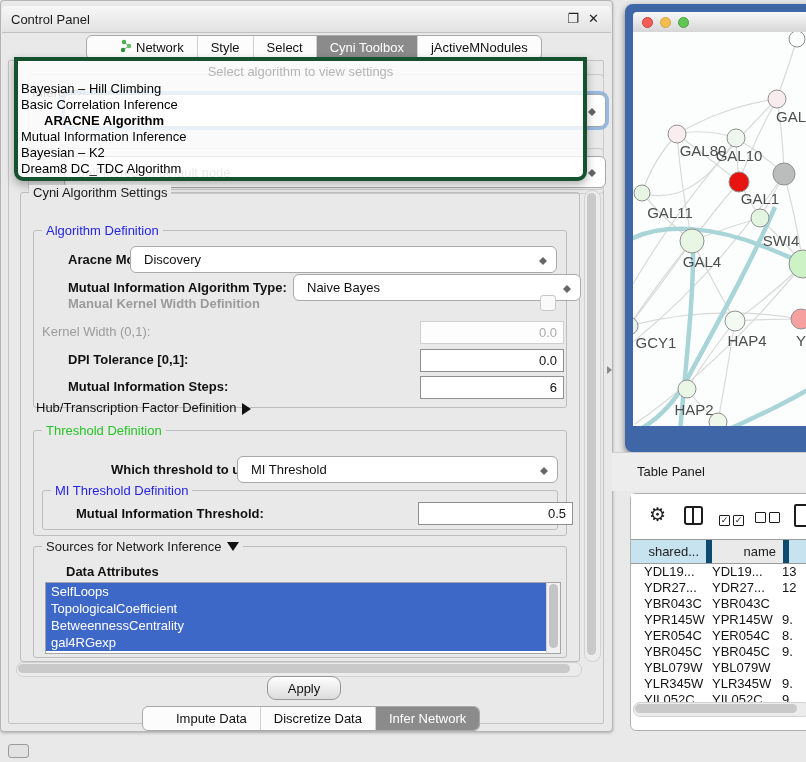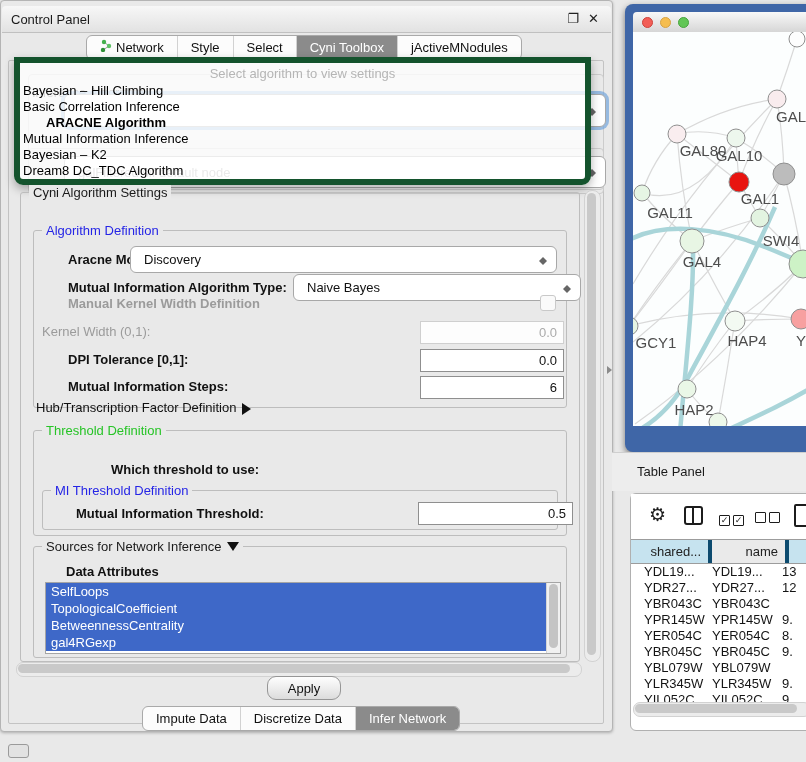--- a/index.html
+++ b/index.html
@@ -12,21 +12,21 @@
              border-radius:4px;box-shadow:0 1px 3px rgba(0,0,0,.25);}
   .cp-titlebar{left:1px;top:5px;width:609px;height:26px;border-bottom:1px solid #c0c0c0;
                background:linear-gradient(#f7f7f7,#e2e2e2);border-radius:4px 4px 0 0;}
   .cp-title{position:absolute;left:9px;top:6px;font-size:13px;color:#1a1a1a;}
   .win-btn{position:absolute;top:5px;font-size:13px;color:#222;cursor:default;}
   .cp-float{right:32px;}
   .cp-close{right:12px;font-weight:bold;}
 
   
   .tabstrip{display:inline-flex;background:#fcfcfc;border:1px solid #a9a9a9;border-radius:6px;
-            overflow:hidden;height:23px;}
+            overflow:hidden;height:23px;padding-left:20px;}
   .tab{padding:0 13px;line-height:23px;font-size:13px;color:#111;white-space:nowrap;
        border-left:1px solid #d2d2d2;display:flex;align-items:center;gap:4px;}
   .tab:first-child{border-left:none;}
   .tab.selected{background:#8b8b8b;color:#fff;}
   #top-tabs{left:86px;top:35px;}
   #bottom-tabs{left:142px;top:706px;}
 
   .cp-content{left:8px;top:60px;width:594px;height:662px;border:1px solid #c3c3c3;
               background:#e9e9e9;border-radius:2px;}
 
@@ -36,21 +36,21 @@
   .combo{background:#fff;border:1px solid #a8a8a8;border-radius:6px;}
   .combo .val{position:absolute;left:13px;top:0;bottom:0;display:flex;align-items:center;font-size:13px;color:#111;}
   .spin{position:absolute;right:9px;top:50%;width:8px;height:0;}
   .spin::before{content:"";position:absolute;left:0;top:-7px;border:4px solid transparent;border-bottom:4px solid #666;}
   .spin::after{content:"";position:absolute;left:0;top:1px;border:4px solid transparent;border-top:4px solid #666;}
   .ghost-combo1{box-shadow:0 0 0 3px rgba(115,165,220,.7);}
   .ghost-combo2 .val{color:#9a9a9a;}
 
   
   .dd-popup{left:14px;top:57px;width:565px;height:116px;background:rgba(255,255,255,.78);
-            border:6px solid #14532d;border-radius:0 0 9px 9px;box-shadow:0 4px 10px rgba(0,0,0,.3);}
+            border:4px solid #14532d;border-radius:0 0 9px 9px;box-shadow:0 4px 10px rgba(0,0,0,.3);}
   .dd-prompt{text-align:center;color:#b5b5b5;font-size:13px;padding-top:3px;height:17px;}
   .dd-item{line-height:16px;font-size:13px;color:#000;padding-left:3px;white-space:nowrap;}
   .dd-item.bold{font-weight:bold;}
 
   
   .gb{border:1px solid #bdbdbd;border-radius:3px;}
   .gb-title{position:absolute;top:-8px;left:8px;background:#e9e9e9;padding:0 4px;font-size:13px;white-space:nowrap;}
   .t-black{color:#1a1a1a;} .t-blue{color:#2525e6;} .t-green{color:#27c427;}
 
   .lbl{position:absolute;font-size:13px;color:#111;white-space:nowrap;}
@@ -100,21 +100,21 @@
   .tp-toolbar{position:absolute;left:0;top:0;width:100%;height:45px;background:#fff;}
   .icon-gear{position:absolute;left:18px;top:9px;font-size:19px;color:#1c1c1c;}
   .icon-split{position:absolute;left:53px;top:12px;width:15px;height:15px;border:2px solid #1c1c1c;border-radius:3px;}
   .icon-split::after{content:"";position:absolute;left:6px;top:0;width:2px;height:15px;background:#1c1c1c;}
   .cbx{display:inline-block;width:9px;height:9px;border:1.5px solid #1c1c1c;border-radius:1px;
        font-size:9px;line-height:9px;text-align:center;color:#1c1c1c;margin-right:3px;}
   .icon-doc{position:absolute;left:163px;top:10px;width:16px;height:19px;border:2px solid #1c1c1c;border-radius:2px;background:#fff;}
   .tp-header{position:absolute;left:0;top:45px;width:100%;height:25px;display:flex;
              border-top:1px solid #9c9c9c;border-bottom:1px solid #9c9c9c;box-sizing:border-box;}
   .tp-hcell{height:100%;display:flex;align-items:center;justify-content:flex-end;padding-right:7px;
-            box-sizing:border-box;border-right:4px solid #0c4a6e;font-size:13px;color:#222;background:#eaeaea;}
+            box-sizing:border-box;border-right:6px solid #0c4a6e;font-size:13px;color:#222;background:#eaeaea;}
   .tp-hcell.hl{background:#c6e3ef;}
   .tp-rows{position:absolute;left:0;top:70px;width:100%;}
   .tp-row{height:16px;display:flex;font-size:13px;color:#141414;}
   .tp-c1{width:81px;padding-left:13px;box-sizing:border-box;}
   .tp-c2{width:70px;}
   .tp-c3{flex:1;}
   .tp-hsb{position:absolute;left:2px;top:208px;width:176px;height:13px;}
 </style>
 </head>
 <body>
@@ -211,20 +211,24 @@
   </div>
 
   <span class="lbl" style="left:36px;top:400px;">
     <span>Hub/Transcription Factor Definition</span><span class="arrow-right"></span>
   </span>
 
   <div class="abs gb" style="left:33px;top:430px;width:532px;height:104px;">
     <span class="gb-title t-green">Threshold Definition</span>
   </div>
   <span class="lbl bold" style="left:85px;top:462px;">Which threshold to use:</span>
+  <div class="abs combo" style="left:237px;top:456px;width:319px;height:25px;">
+    <span class="val">MI Threshold</span>
+    <span class="spin"></span>
+  </div>
   <div class="abs gb" style="left:42px;top:490px;width:514px;height:38px;">
     <span class="gb-title t-blue">MI Threshold Definition</span>
   </div>
   <span class="lbl bold" style="left:50px;top:506px;">Mutual Information Threshold:</span>
   <div class="field" style="left:418px;top:502px;width:147px;height:21px;">
     <span>0.5</span>
   </div>
 
   <div class="abs gb" style="left:33px;top:546px;width:532px;height:110px;">
     <span class="gb-title t-black"><span>Sources for Network Inference</span><span class="arrow-down"></span></span>

